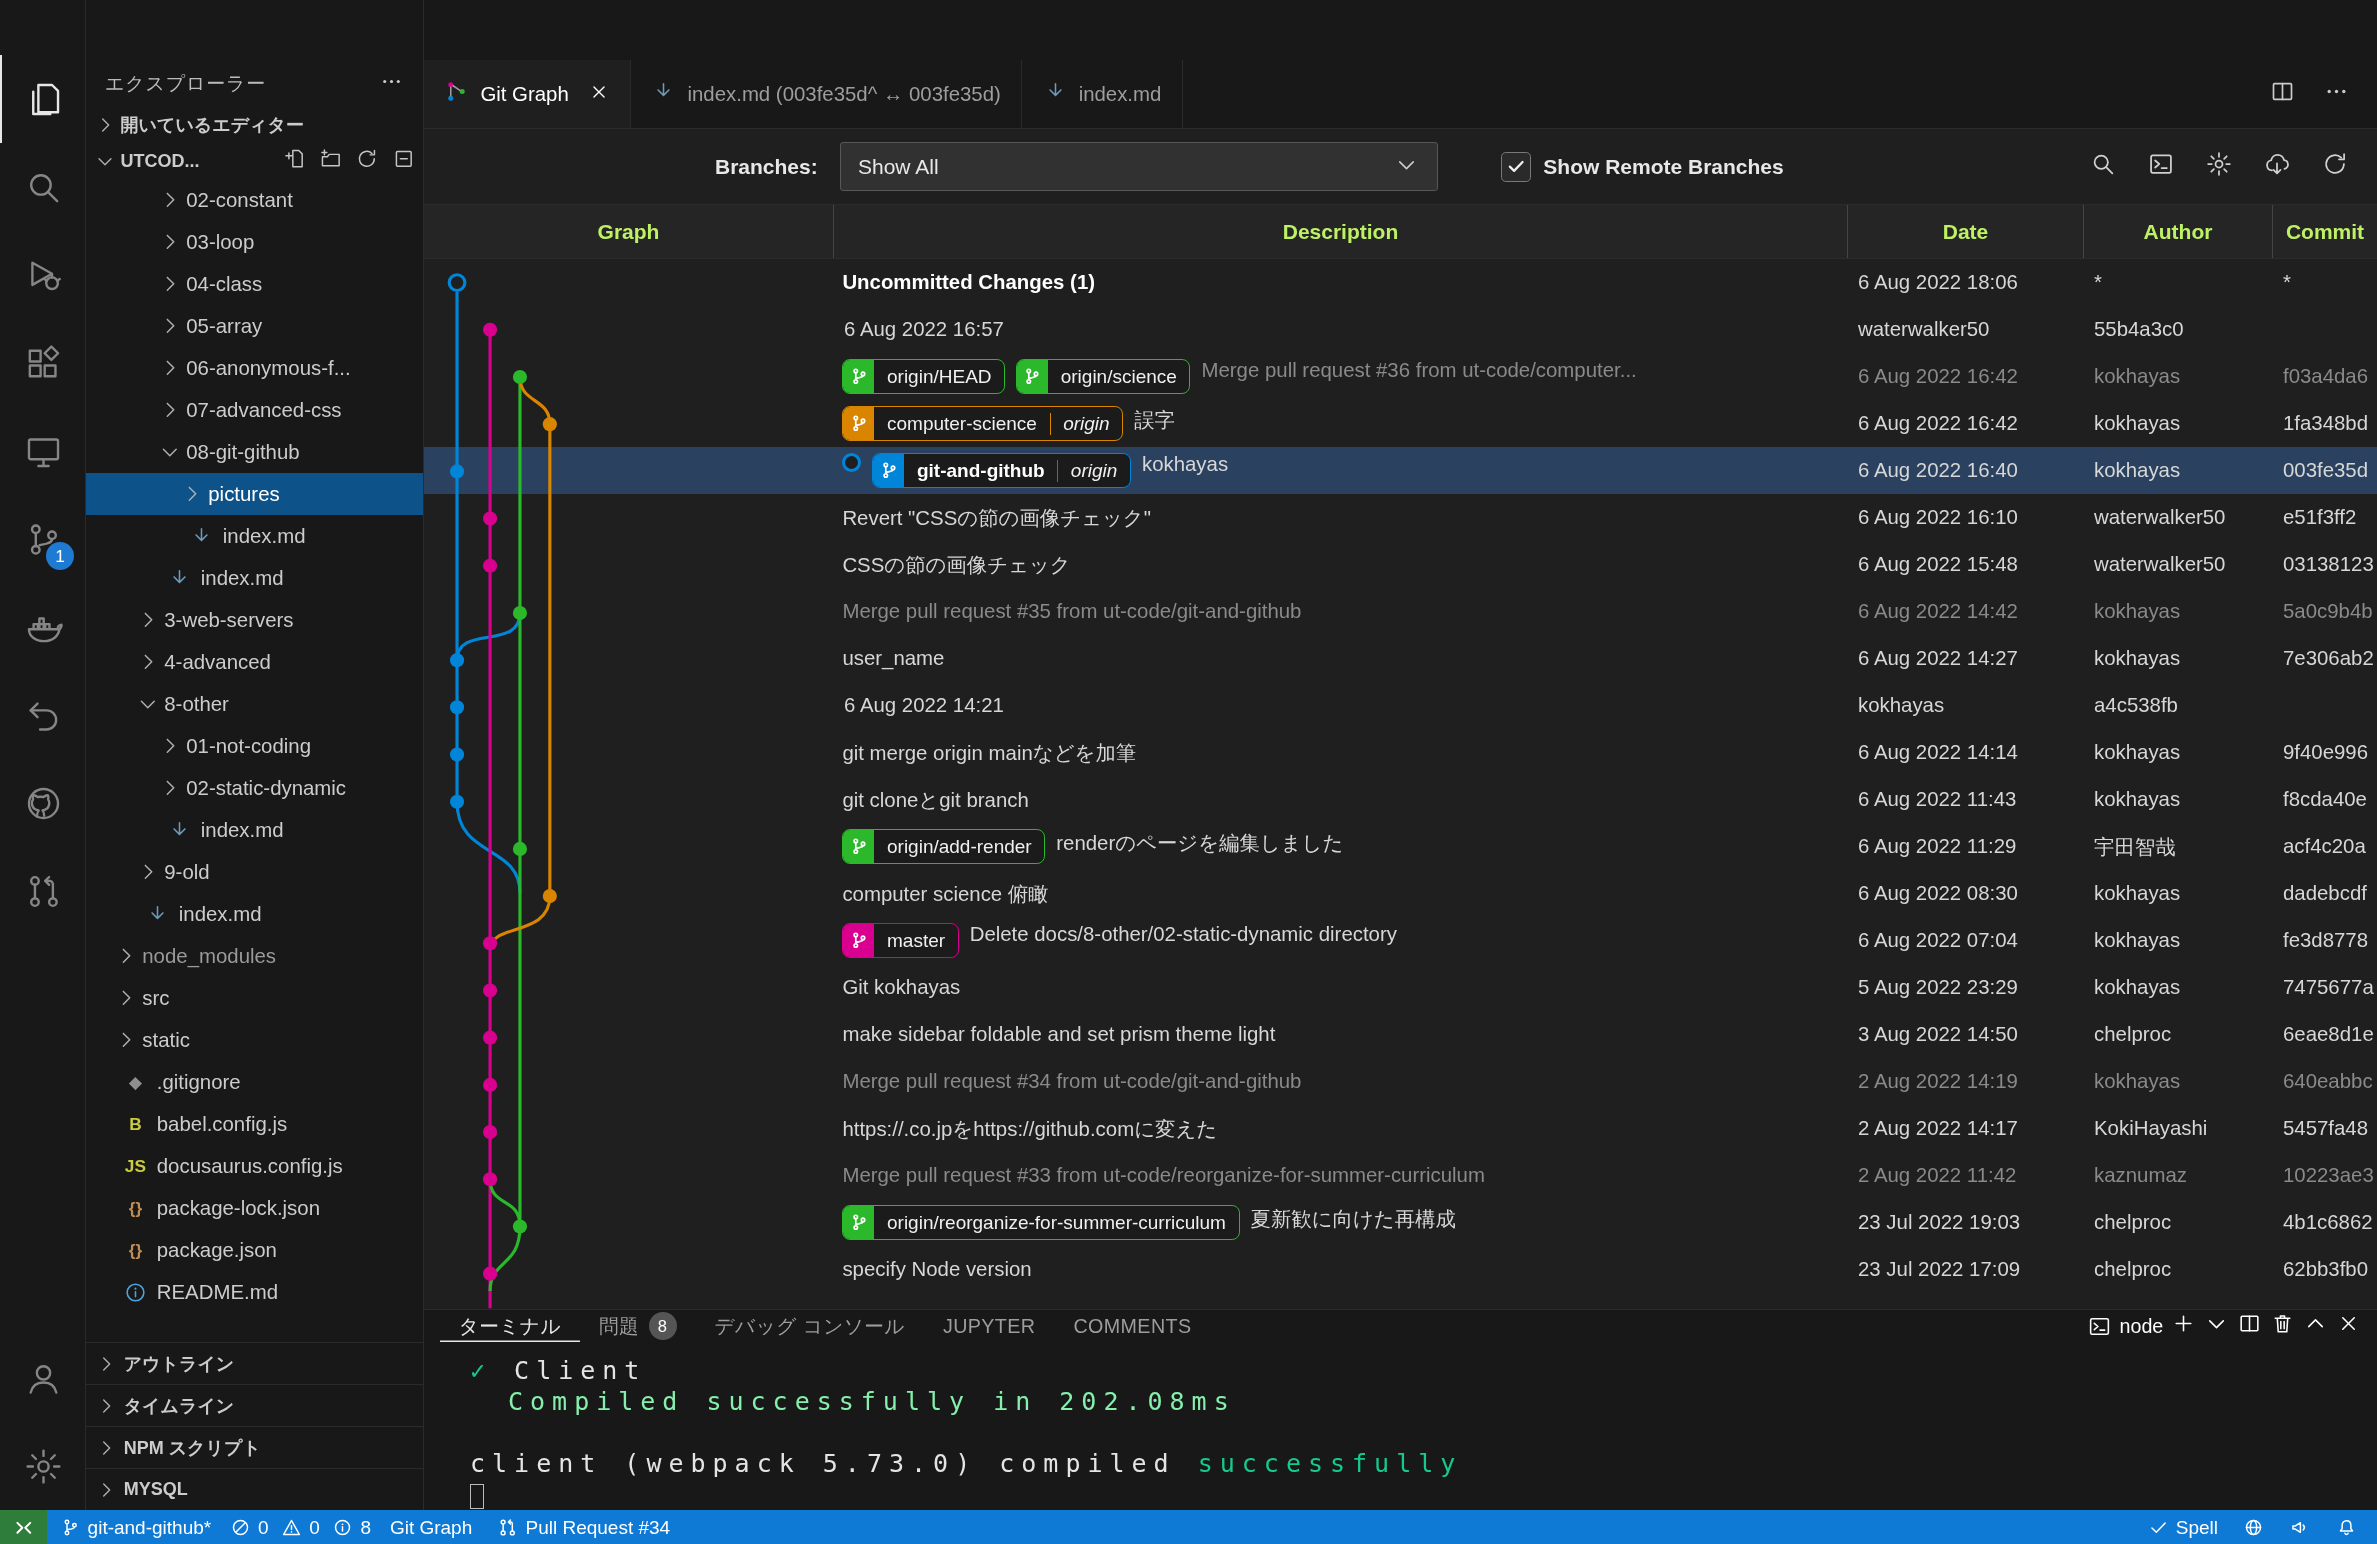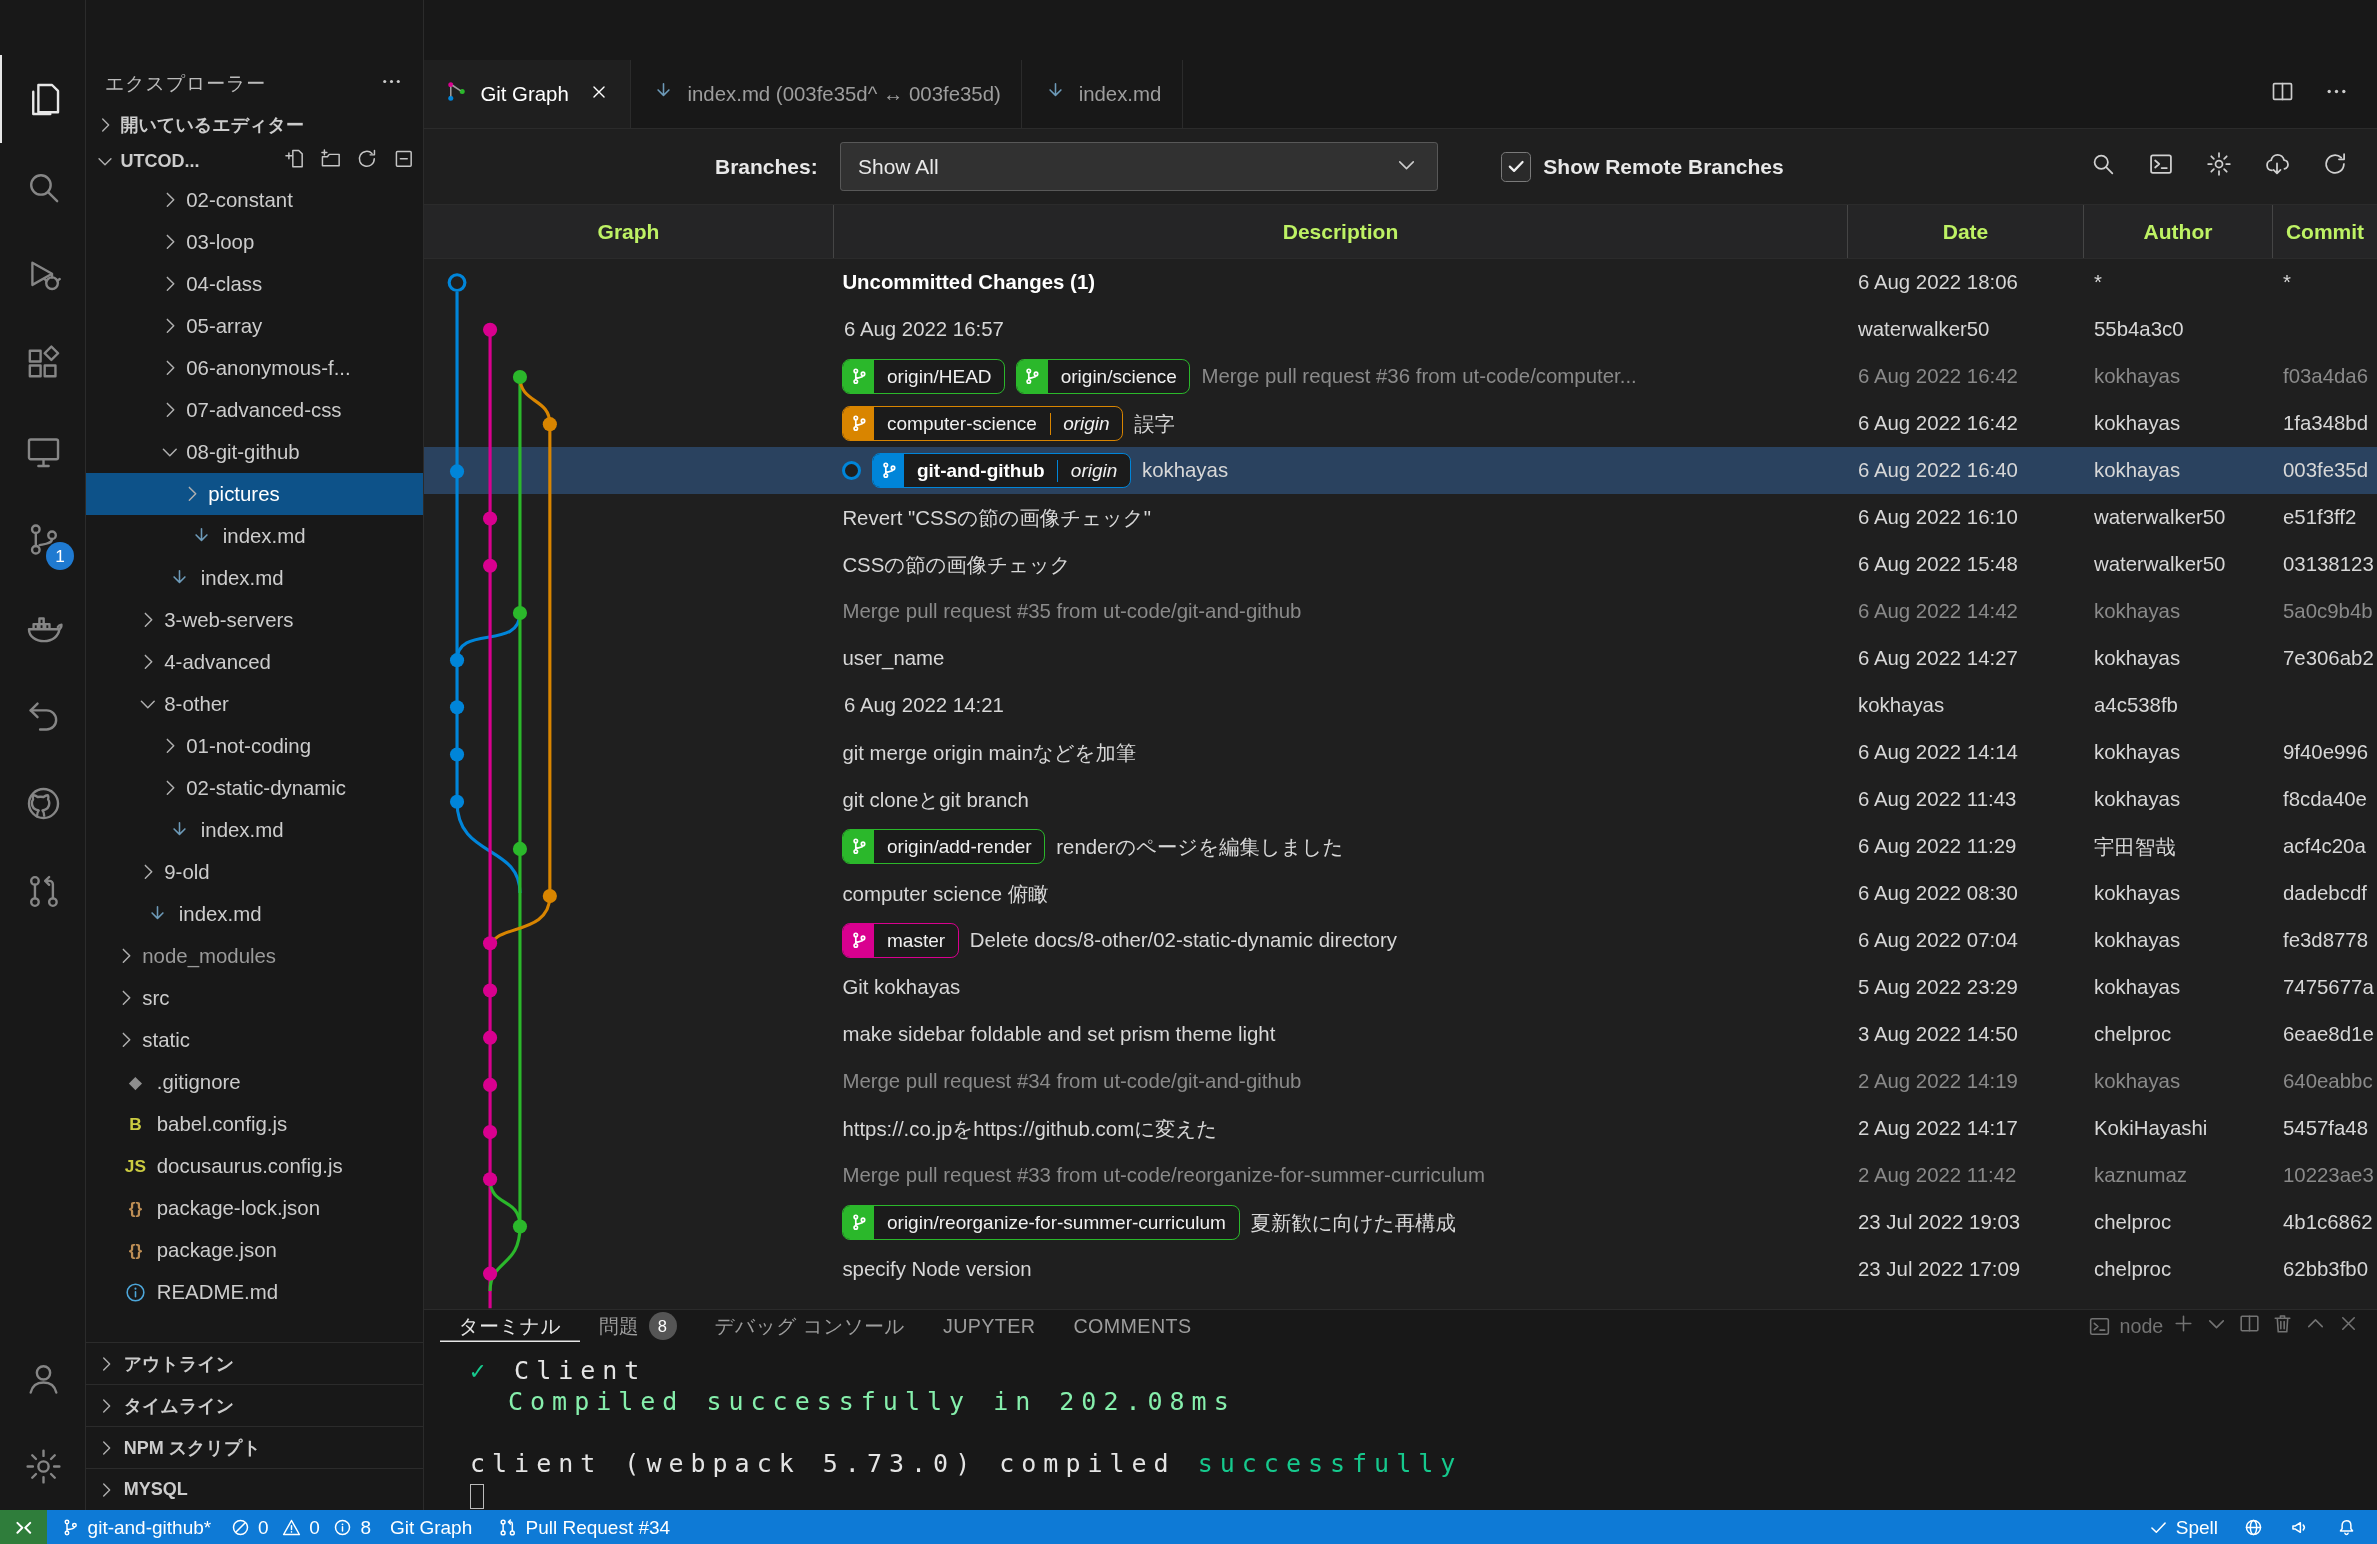--- a/index.html
+++ b/index.html
@@ -53,38 +53,38 @@
 .gg-actions .ic{width:28px;height:28px;cursor:pointer}
 
 .gg-grid{display:grid;grid-template-columns:409px 1014px 236px 189px 1fr}
 .gg-header{height:55px;background:#252526;border-top:0.8px solid #2b2b2b;border-bottom:0.8px solid #2b2b2b;font-weight:700;color:#bef264;font-size:21px}
 .gg-header>div{display:flex;align-items:center;justify-content:center;border-left:0.8px solid #454545}
 .gg-header>div:first-child{border-left:none}
 .gg-body{position:relative;flex:1;overflow:hidden;background:#1f1f1f}
 .gg-svg{position:absolute;left:0;top:0;pointer-events:none}
 .gg-row{height:47px;align-items:center;font-size:20.4px;color:#d7d7d7;cursor:pointer}
 .gg-row.selected{background:#2a425f}
-.gg-row .desc{display:flex;align-items:center;gap:11px;padding-left:9.4px;overflow:hidden;white-space:nowrap}
+.gg-row .desc{display:flex;gap:11px;padding-left:9.4px;overflow:hidden;white-space:nowrap}
 .gg-row .cell{padding-left:11px;white-space:nowrap;overflow:hidden}
 .gg-row.dim .desc-text,.gg-row.dim .cell{color:#8a8a8a}
 .gg-row.bold .desc-text{font-weight:700;color:#ffffff}
 .badge{display:inline-flex;align-items:center;height:35px;border:1.6px solid var(--c);border-radius:7.9px;overflow:hidden;flex:0 0 auto;font-size:19px;color:#f0f0f0;background:#1b1b1b}
 .badge .bicon{width:31px;align-self:stretch;display:flex;align-items:center;justify-content:center;background:var(--c);color:#ffffff}
 .badge .bicon .ic{width:20.4px;height:20.4px;stroke-width:2}
 .badge .blabel{padding:0 12.6px}
 .badge.boldlabel .blabel{font-weight:700;color:#ffffff}
 .badge .bremote{border-left:1.6px solid var(--c);padding:0 12.6px;font-style:italic}
 .cur-ind{width:19px;height:19px;border:3.9px solid var(--c);border-radius:50%;flex:0 0 auto;background:#1f1f1f}
 
 .panel{height:201px;border-top:0.8px solid #2b2b2b;background:#181818;display:flex;flex-direction:column}
 .panel-tabs{height:60px;display:flex;align-items:stretch;padding:0 15.7px;font-size:19.7px;color:#9d9d9d}
 .ptab{padding:0 19px;display:flex;align-items:center;gap:9.4px;cursor:pointer;letter-spacing:0.4px}
 .ptab.active{color:#e7e7e7;box-shadow:inset 0 -1.6px 0 #e7e7e7}
 .pbadge{min-width:28px;height:28px;border-radius:14px;background:#555555;color:#ffffff;display:flex;align-items:center;justify-content:center;font-size:16.5px;padding:0 4.7px}
-.panel-actions{margin-left:auto;display:flex;align-items:center;gap:8px;color:#737373;font-size:19.7px}
+.panel-actions{margin-left:auto;display:flex;align-items:center;gap:8px;color:#ffffff;font-size:19.7px}
 .panel-actions .ic{width:25px;height:25px;cursor:pointer}
 .pa-node{display:flex;align-items:center;gap:7.9px;cursor:pointer}
 .term{flex:1;padding:12.6px 0 0 46px;font-family:"DejaVu Sans Mono","Liberation Mono",monospace;font-size:25px;letter-spacing:7px;line-height:31px;color:#d8d8d8}
 .tline{height:31px;white-space:pre}
 .tline.indent{padding-left:38px}
 .term .green{color:#16c98d}
 .term .gray{color:#86efac}
 .term .white{color:#e4e4e4}
 .cursor{display:inline-block;width:14px;height:25px;border:1.6px solid #bbbbbb;vertical-align:middle}
 

